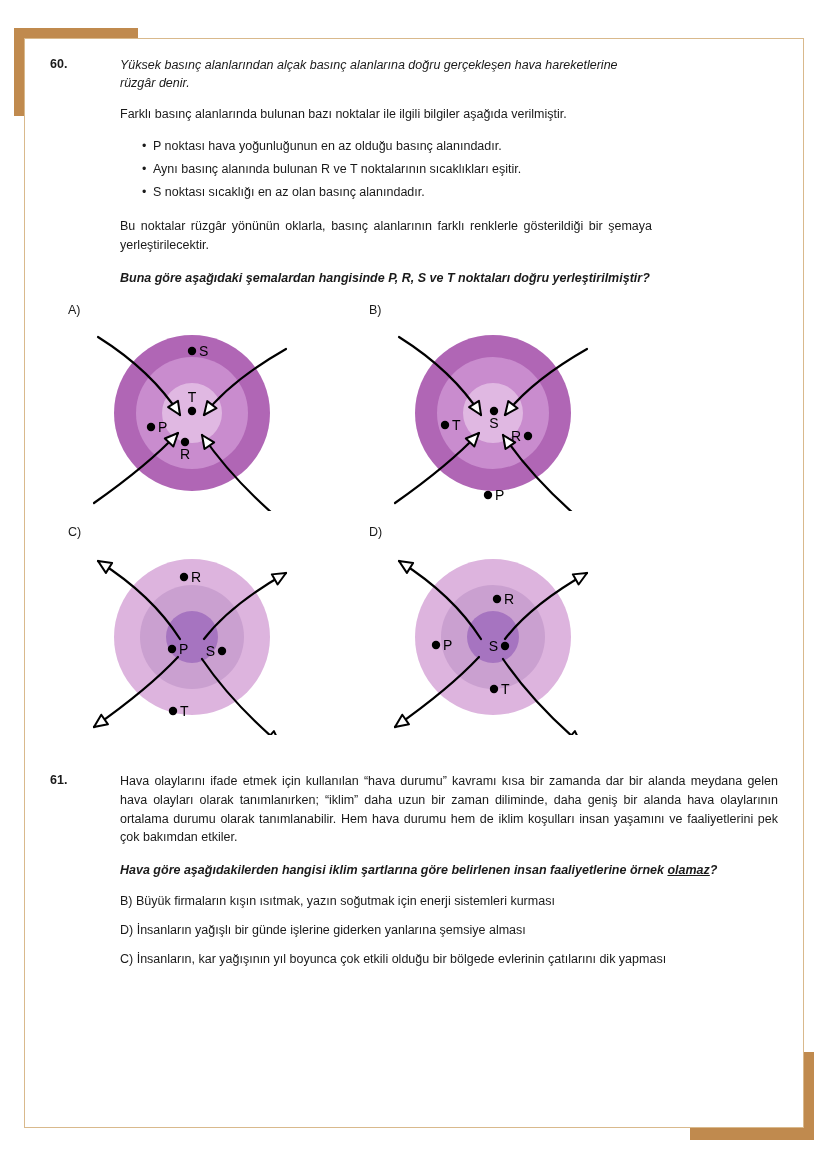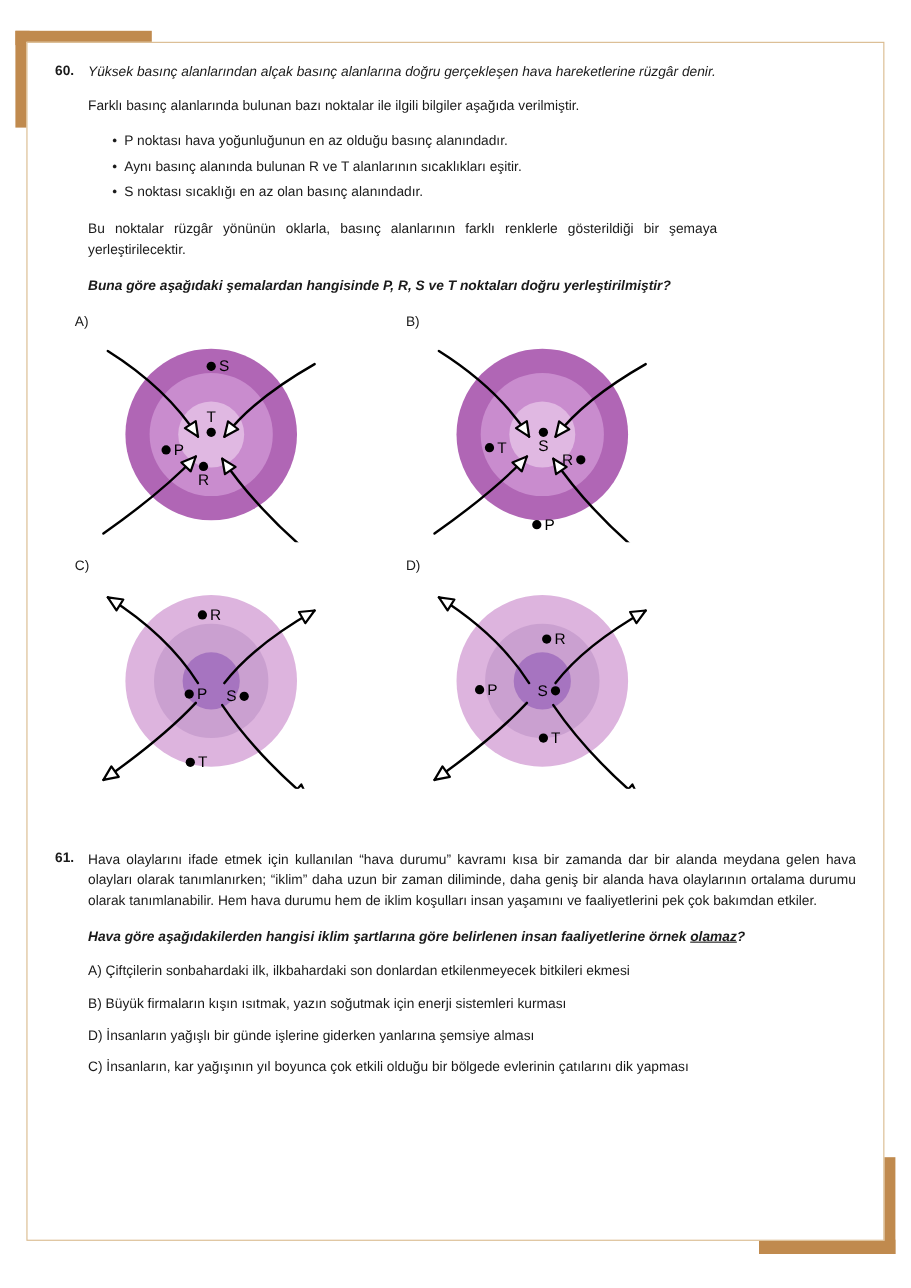--- a/index.html
+++ b/index.html
@@ -34,21 +34,21 @@
     box-sizing:border-box;
     padding:18px 26px 0 26px;
   }
   .q-block{position:relative;}
   .q-head{display:flex;align-items:flex-start;}
   .q-num{
     font-weight:bold;font-size:12.5px;
     width:30px;flex:0 0 30px;
     padding-top:1px;
   }
-  .q-body{flex:1;}
+  .q-body{flex:1;margin-left:40px;}
   .q-lead{
     font-style:italic;font-size:12.5px;line-height:1.45;
     margin:0;
   }
   .q-para{font-size:12.5px;line-height:1.5;margin:13px 0 0 0;text-align:justify;}
   .q-bullets{list-style:none;margin:11px 0 0 0;padding:0 0 0 22px;}
   .q-bullets li{font-size:12.5px;line-height:1.85;position:relative;padding-left:11px;}
   .q-bullets li:before{
     content:"\2022";position:absolute;left:0;top:0;font-size:12.5px;
   }
@@ -88,21 +88,21 @@
 <div id="content">
 
   <div class="q-block">
     <div class="q-head">
       <div class="q-num">60.</div>
       <div class="q-body">
         <p class="q-lead">Yüksek basınç alanlarından alçak basınç alanlarına doğru gerçekleşen hava hareketlerine rüzgâr denir.</p>
         <p class="q-para">Farklı basınç alanlarında bulunan bazı noktalar ile ilgili bilgiler aşağıda verilmiştir.</p>
         <ul class="q-bullets">
           <li>P noktası hava yoğunluğunun en az olduğu basınç alanındadır.</li>
-          <li>Aynı basınç alanında bulunan R ve T alanlarının sıcaklıkları eşitir.</li>
+          <li>Aynı basınç alanında bulunan R ve T noktalarının sıcaklıkları eşitir.</li>
           <li>S noktası sıcaklığı en az olan basınç alanındadır.</li>
         </ul>
         <p class="q-para">Bu noktalar rüzgâr yönünün oklarla, basınç alanlarının farklı renklerle gösterildiği bir şemaya yerleştirilecektir.</p>
         <p class="q-ask">Buna göre aşağıdaki şemalardan hangisinde P, R, S ve T noktaları doğru yerleştirilmiştir?</p>
       </div>
     </div>
 
     <div id="diagram-grid">
       <div class="diagram-cell">
         <span class="opt-letter">A)</span>
@@ -237,21 +237,20 @@
 
   <div id="q61-block" class="q-block">
     <div class="q-head">
       <div class="q-num">61.</div>
       <div class="q-body">
         <p class="q-para" style="margin-top:0">Hava olaylarını ifade etmek için kullanılan “hava durumu” kavramı kısa bir zamanda dar bir alanda meydana gelen hava olayları olarak tanımlanırken; “iklim” daha uzun bir zaman diliminde, daha geniş bir alanda hava olaylarının ortalama durumu olarak tanımlanabilir. Hem hava durumu hem de iklim koşulları insan yaşamını ve faaliyetlerini pek çok bakımdan etkiler.</p>
         <p class="q-ask">
           <span>Hava göre aşağıdakilerden hangisi iklim şartlarına göre belirlenen insan faaliyetlerine örnek </span><u>olamaz</u><span>?</span>
         </p>
         <ul class="opt-list">
-          <li>A) Çiftçilerin sonbahardaki ilk, ilkbahardaki son donlardan etkilenmeyecek bitkileri ekmesi</li>
           <li>B) Büyük firmaların kışın ısıtmak, yazın soğutmak için enerji sistemleri kurması</li>
           <li>D) İnsanların yağışlı bir günde işlerine giderken yanlarına şemsiye alması</li>
           <li>C) İnsanların, kar yağışının yıl boyunca çok etkili olduğu bir bölgede evlerinin çatılarını dik yapması</li>
         </ul>
       </div>
     </div>
   </div>
 
 </div>
 

